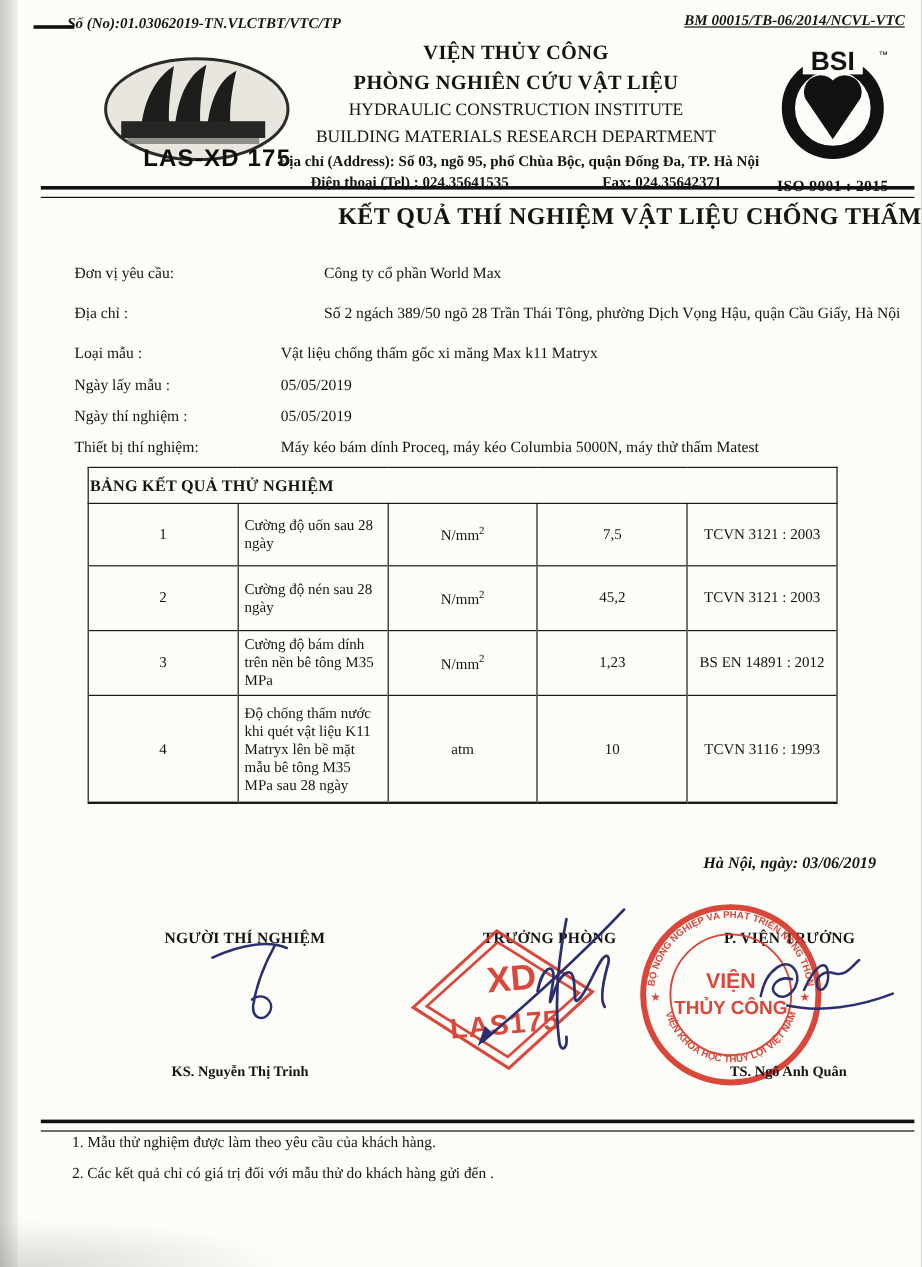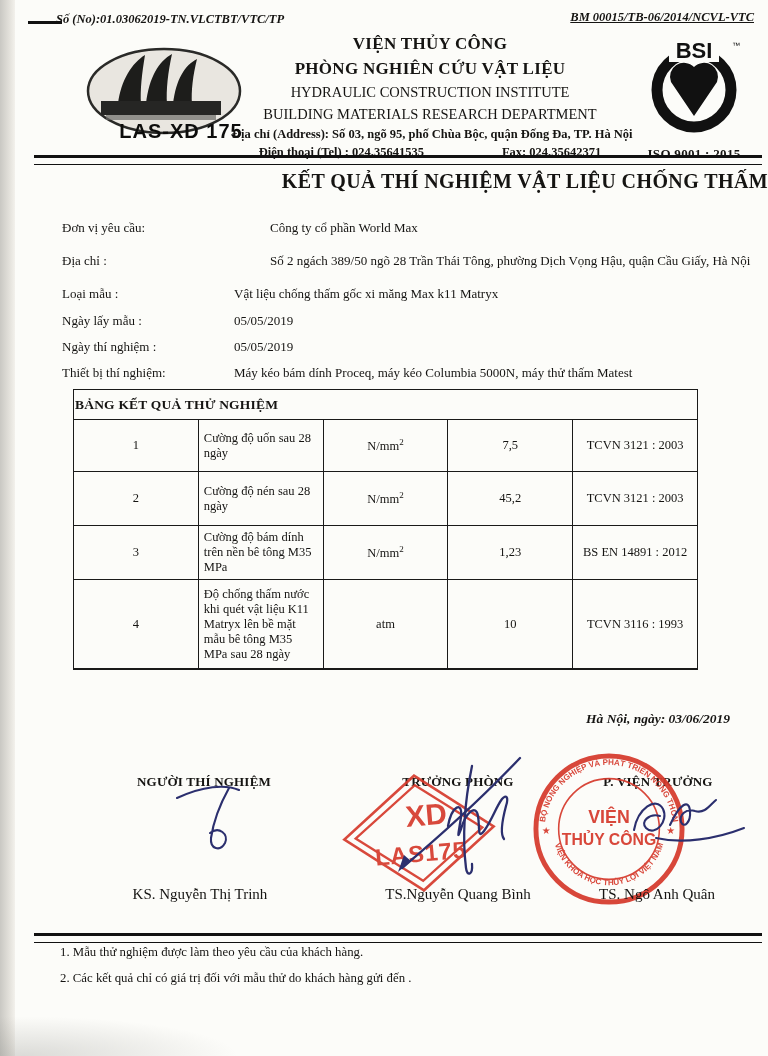--- a/index.html
+++ b/index.html
@@ -57,21 +57,21 @@
   .r-data td{border-bottom-style:dashed;border-bottom-width:1.5px;}
   .r1 td{height:45px;} .r2 td{height:47px;} .r3 td{height:47px;}
   .r4 td{height:82px;border-bottom-style:solid;border-bottom-width:2px;}
   sup{font-size:9px;}
 
   
   .dateline{position:absolute;right:38px;top:711px;font-size:13.5px;font-weight:bold;font-style:italic;}
   .signatures{position:absolute;left:0;top:736px;width:768px;height:196px;}
   .sig-role{position:absolute;top:2px;font-size:13px;font-weight:bold;text-align:center;letter-spacing:.2px;margin-top:36px;}
   .role-1{left:108px;width:192px;} .role-2{left:362px;width:192px;} .role-3{left:560px;width:196px;}
-  .sig-name{position:absolute;top:150px;font-size:15px;font-weight:normal;text-align:center;}
+  .sig-name{position:absolute;top:150px;font-size:12px;font-weight:bold;text-align:center;}
   .name-1{left:98px;width:204px;} .name-2{left:356px;width:204px;} .name-3{left:550px;width:214px;}
   .stamp-diamond{position:absolute;left:333px;top:36px;width:172px;height:122px;transform:rotate(-5deg);}
   .stamp-round{position:absolute;left:532px;top:16px;width:154px;height:154px;}
   .sig-draw{position:absolute;}
   .sig-1{left:163px;top:40px;width:138px;height:82px;}
   .sig-2{left:352px;top:14px;width:186px;height:142px;}
   .sig-3{left:628px;top:48px;width:124px;height:72px;}
 
   
   .notes{position:absolute;left:60px;top:945px;width:660px;font-size:12.8px;}
@@ -249,21 +249,20 @@
       <svg width="124" height="72" viewBox="0 0 124 72">
         <g fill="none" stroke="#2b2f6e" stroke-width="2.1" stroke-linecap="round">
           <path d="M6,46 C10,24 28,12 35,25 C41,37 27,53 18,44 C12,38 21,29 32,32"></path>
           <path d="M42,41 C52,19 61,15 62,27 C63,38 56,45 53,38 C51,31 58,24 67,27 C77,30 82,21 88,16"></path>
           <path d="M28,54 C55,60 88,55 116,44"></path>
         </g>
       </svg>
     </div>
 
     <div class="sig-name name-1">KS. Nguyễn Thị Trinh</div>
-    <div class="sig-name name-2">TS.Nguyễn Quang Bình</div>
     <div class="sig-name name-3">TS. Ngô Anh Quân</div>
   </div>
 
   <div class="rule-double rule-bottom"></div>
 
   <div class="notes">
     <div class="note-line">1. Mẫu thử nghiệm được làm theo yêu cầu của khách hàng.</div>
     <div class="note-line">2. Các kết quả chỉ có giá trị đối với mẫu thử do khách hàng gửi đến .</div>
   </div>
 </div>

